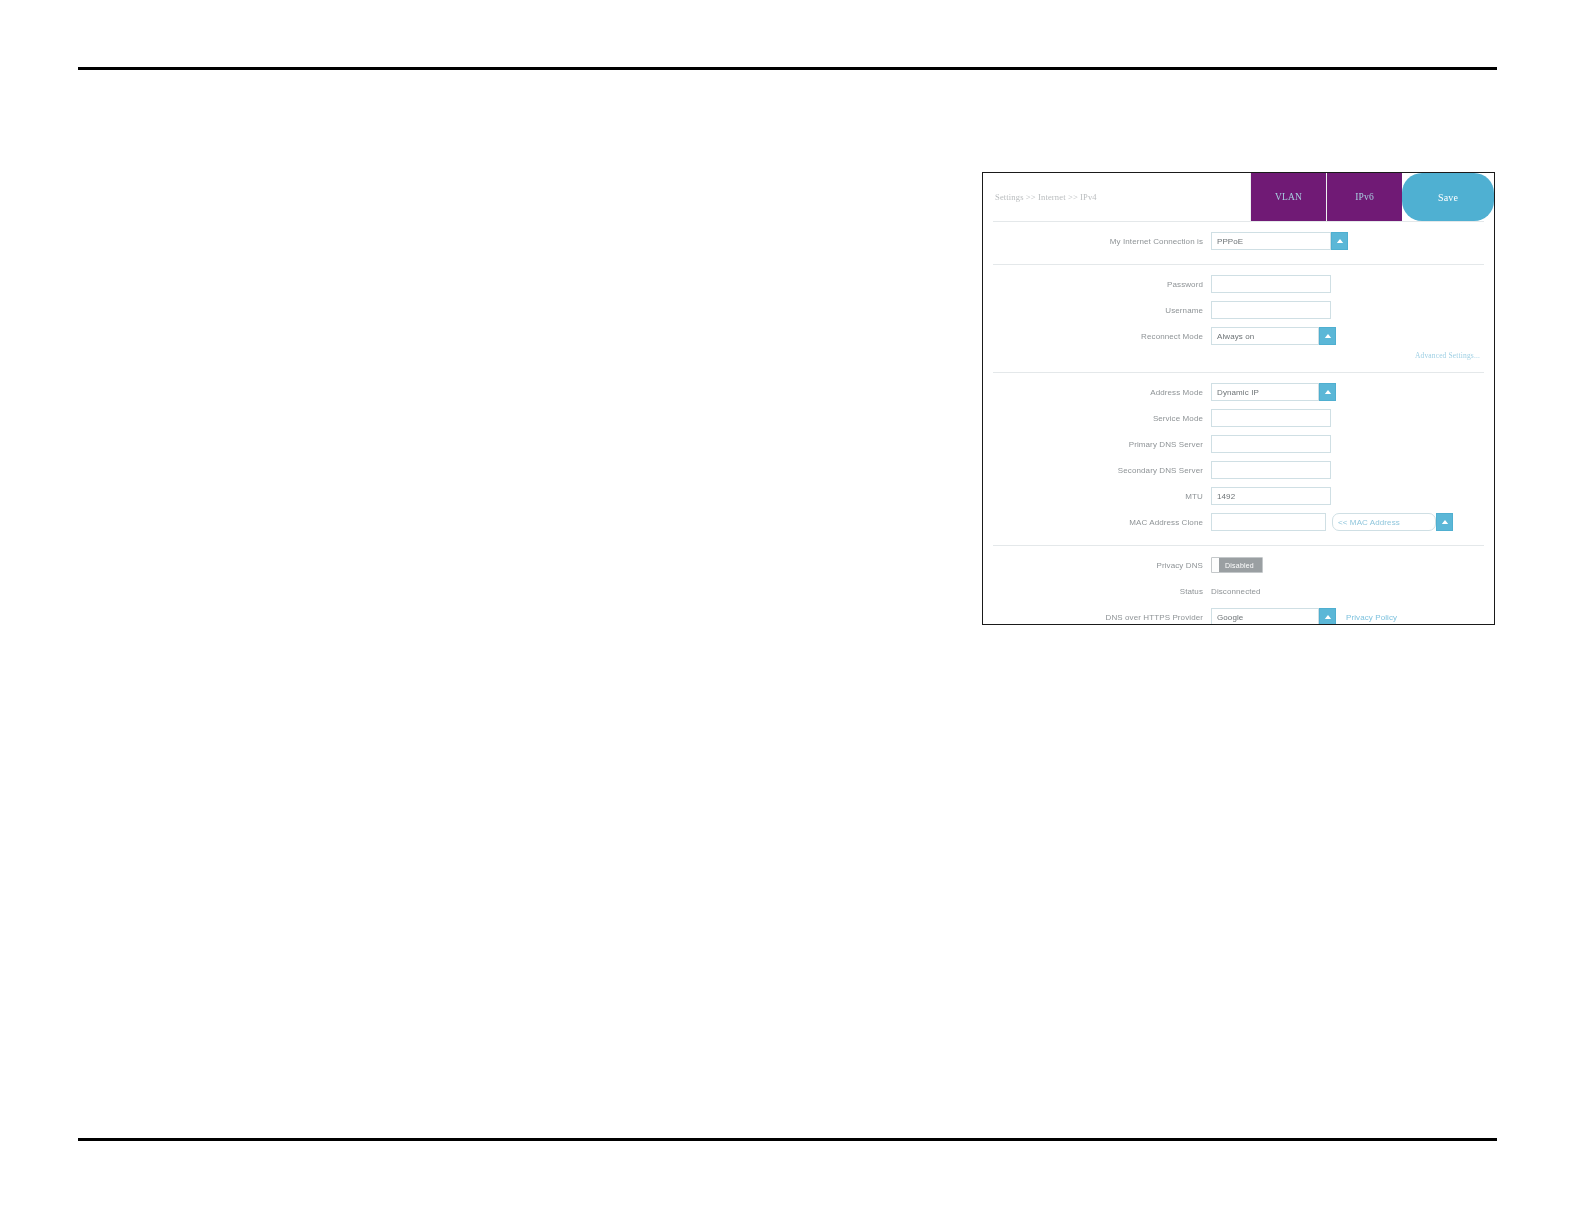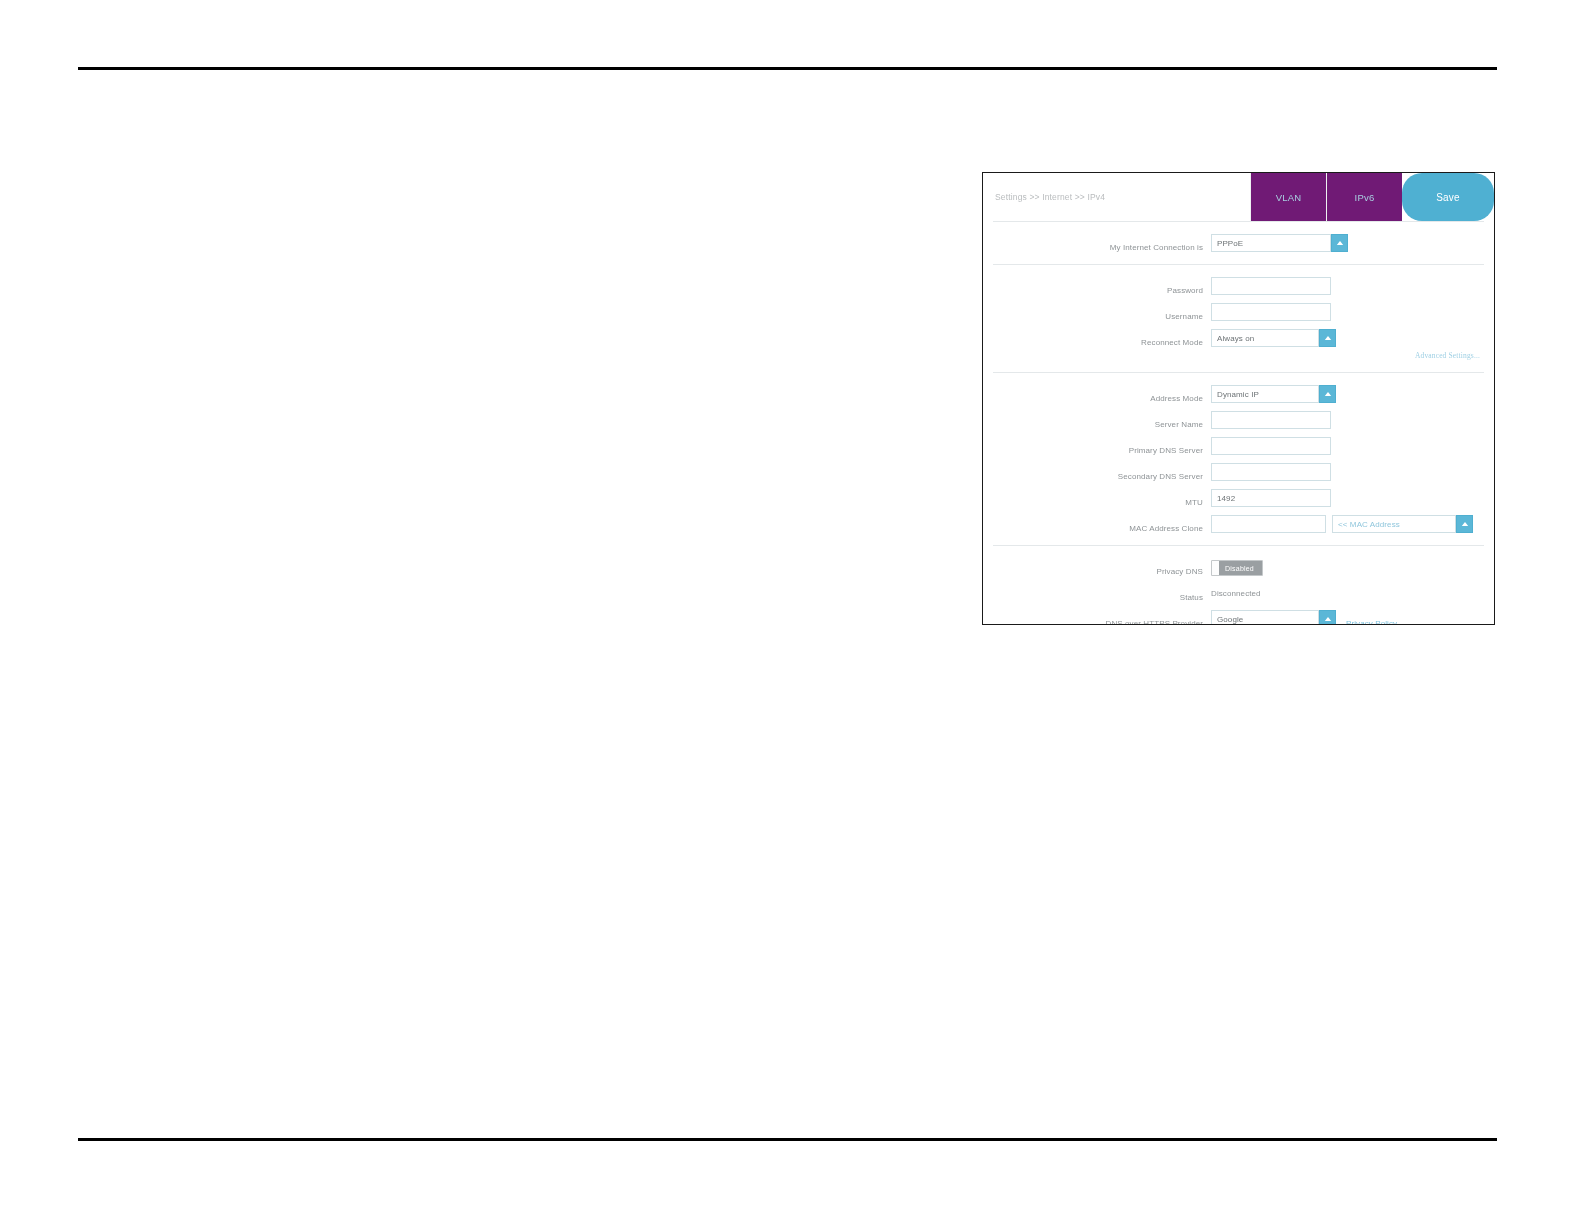--- a/index.html
+++ b/index.html
@@ -40,20 +40,21 @@
   }
 
   
   .panel-header {
     position: relative;
     height: 48px;
     display: flex;
     align-items: center;
     padding-left: 12px;
     box-sizing: border-box;
+    font-family: Liberation Serif, serif;
   }
   .breadcrumb {
     font-size: 8.5px;
     color: #b9bcbe;
     letter-spacing: .15px;
     white-space: nowrap;
   }
   .header-tabs {
     position: absolute;
     right: 0px;
@@ -89,21 +90,21 @@
     background: #e4e8ea;
     margin: 0 10px;
   }
 
   
   .section {
     padding: 8px 0 8px 0;
   }
   .form-row {
     display: flex;
-    align-items: flex-end;
+    align-items: center;
     height: 22px;
     margin-bottom: 4px;
   }
   .row-label {
     width: 228px;
     text-align: right;
     padding-right: 8px;
     font-size: 8px;
     color: #8e9396;
     box-sizing: border-box;
@@ -160,22 +161,23 @@
     font-family: Liberation Serif, serif;
   }
 
   
   .mac-select {
     margin-left: 6px;
     display: flex;
     align-items: stretch;
   }
   .mac-select .field-input {
-    width: 124px;
+    width: 104px;
     color: #8fc6dc;
+    border-radius: 7px;
   }
   .mac-select .caret-btn { width: 17px; }
 
   
   .toggle {
     width: 52px;
     height: 16px;
     border: 1px solid #c4c8ca;
     background: #9a9fa2;
     box-sizing: border-box;
@@ -296,21 +298,21 @@
         <div class="field-input w-sel">Dynamic IP</div>
         <div class="caret-btn">
           <svg width="8" height="6" viewBox="0 0 8 6">
               <path d="M4 1 L7.2 5 L0.8 5 Z" fill="#ffffff"></path>
             </svg>
         </div>
       </div>
     </div>
 
     <div class="form-row">
-      <div class="row-label">Server Name</div>
+      <div class="row-label">Service Mode</div>
       <div class="field">
         <div class="field-input wide"></div>
       </div>
     </div>
 
     <div class="form-row">
       <div class="row-label">Primary DNS Server</div>
       <div class="field">
         <div class="field-input wide"></div>
       </div>

